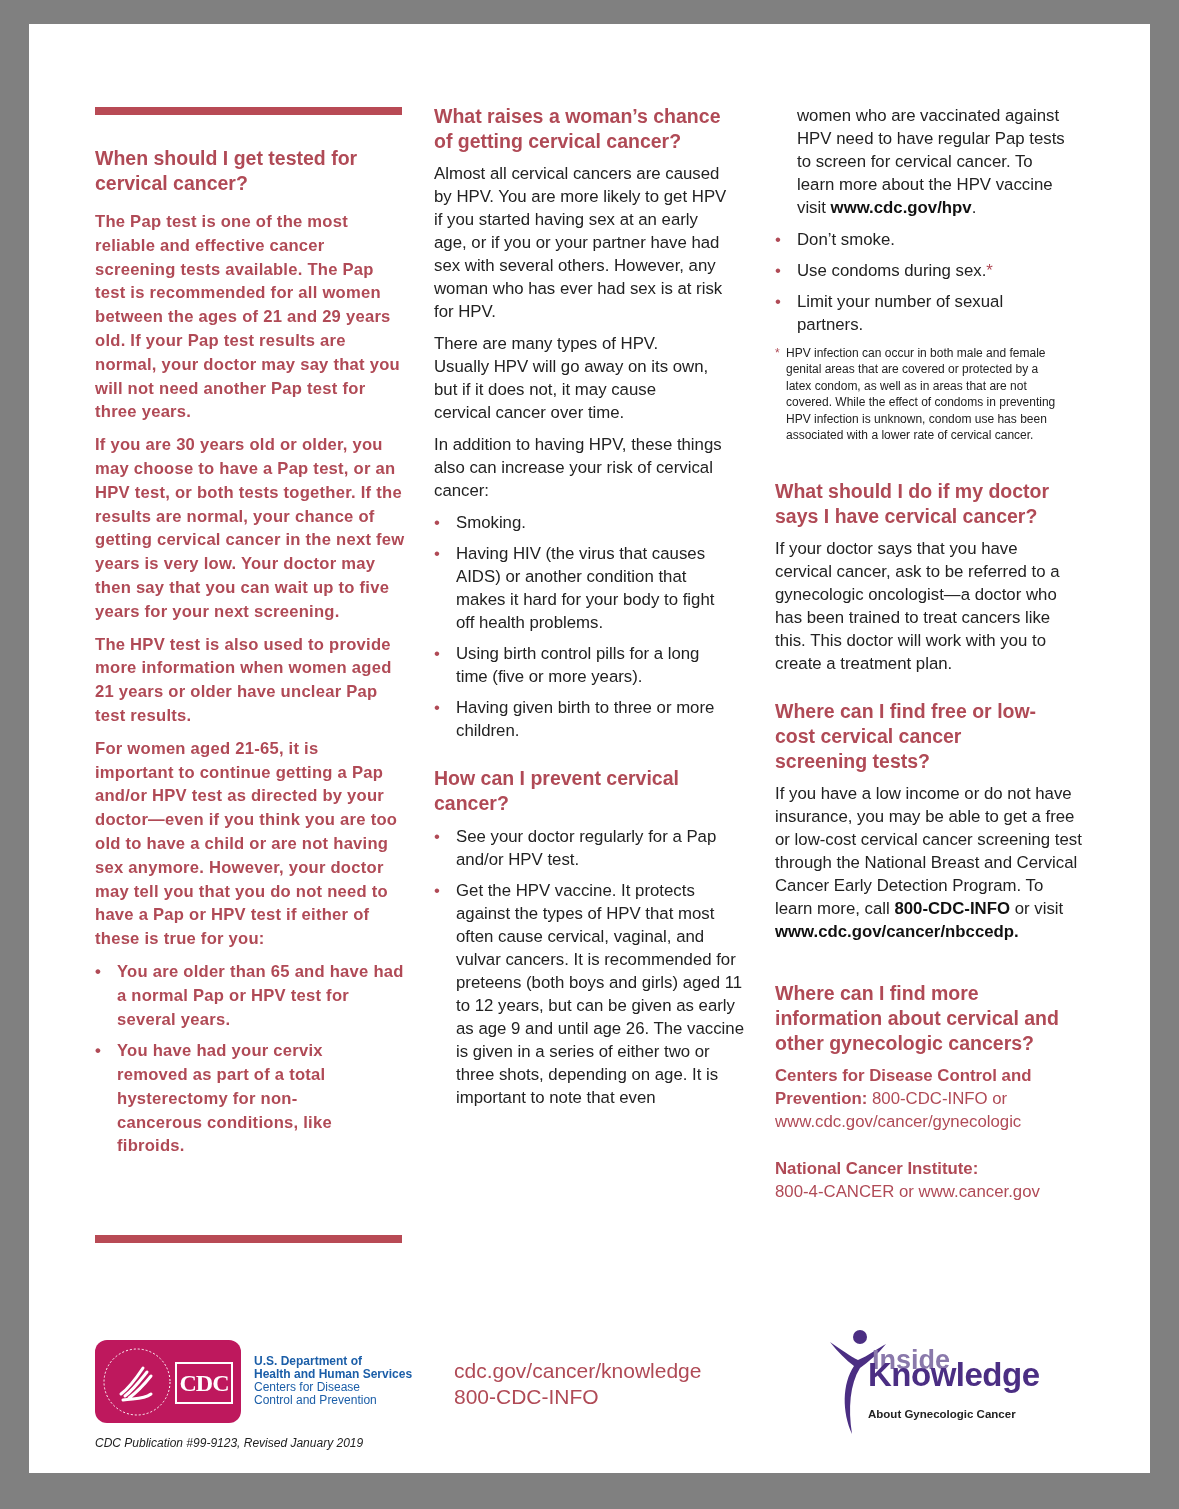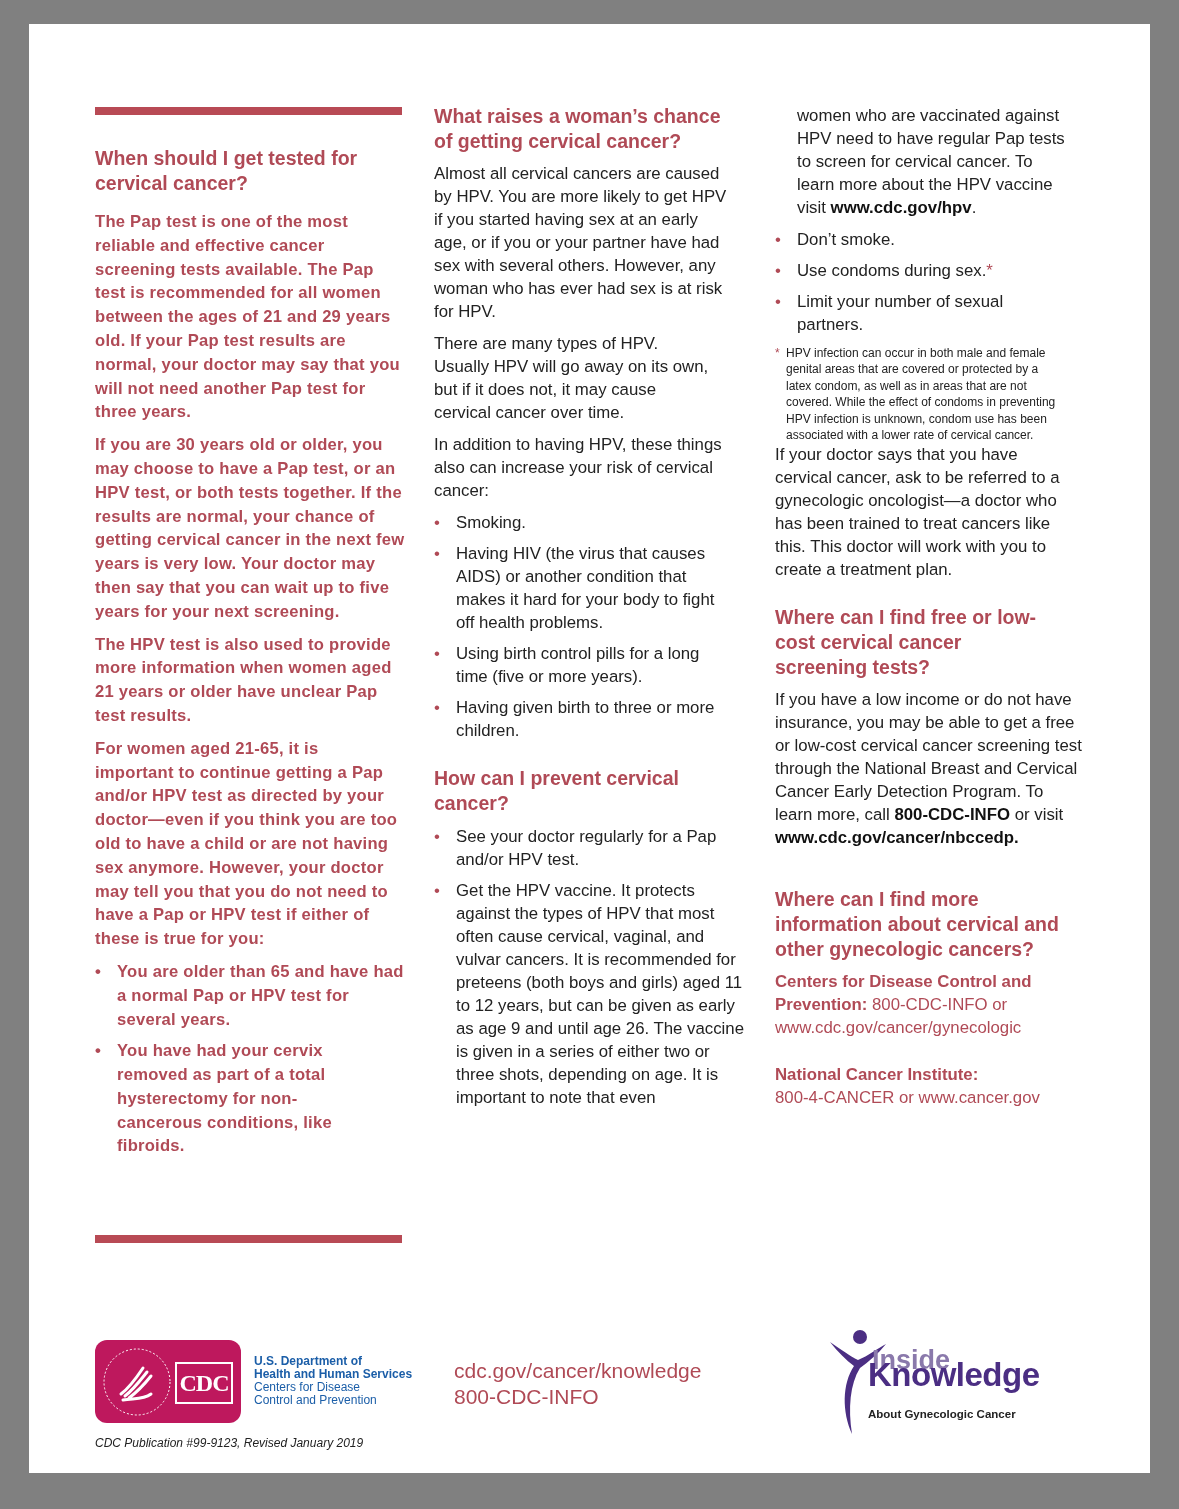--- a/index.html
+++ b/index.html
@@ -70,20 +70,21 @@
   </p>
   <ul class="body">
     <li>Don’t smoke.</li>
     <li><span>Use condoms during sex.</span><span class="lightred">*</span></li>
     <li style="width:250px;">Limit your number of sexual partners.</li>
   </ul>
   <div class="foot" style="width:280px;margin-top:6px;">
     <span class="ast">*</span>
     <span>HPV infection can occur in both male and female genital areas that are covered or protected by a latex condom, as well as in areas that are not covered. While the effect of condoms in preventing HPV infection is unknown, condom use has been associated with a lower rate of cervical cancer.</span>
   </div>
+  <h2 class="h" style="margin-top:36px;margin-bottom:8px;width:300px;">What should I do if my doctor says I have cervical cancer?</h2>
   <p class="body" style="width:300px;">If your doctor says that you have cervical cancer, ask to be referred to a gynecologic oncologist—a doctor who has been trained to treat cancers like this. This doctor will work with you to create a treatment plan.</p>
   <h2 class="h" style="margin-top:24px;margin-bottom:8px;width:270px;">Where can I find free or low-cost cervical cancer screening tests?</h2>
   <p class="body" style="width:308px;">
     <span>If you have a low income or do not have insurance, you may be able to get a free or low-cost cervical cancer screening test through the National Breast and Cervical Cancer Early Detection Program. To learn more, call</span>
     <b class="k">800-CDC-INFO</b>
     <span>or visit</span>
     <b class="k">www.cdc.gov/cancer/nbccedp.</b>
   </p>
   <h2 class="h" style="margin-top:38px;margin-bottom:8px;width:300px;">Where can I find more information about cervical and other gynecologic cancers?</h2>
   <p class="body lightred" style="width:300px;">

